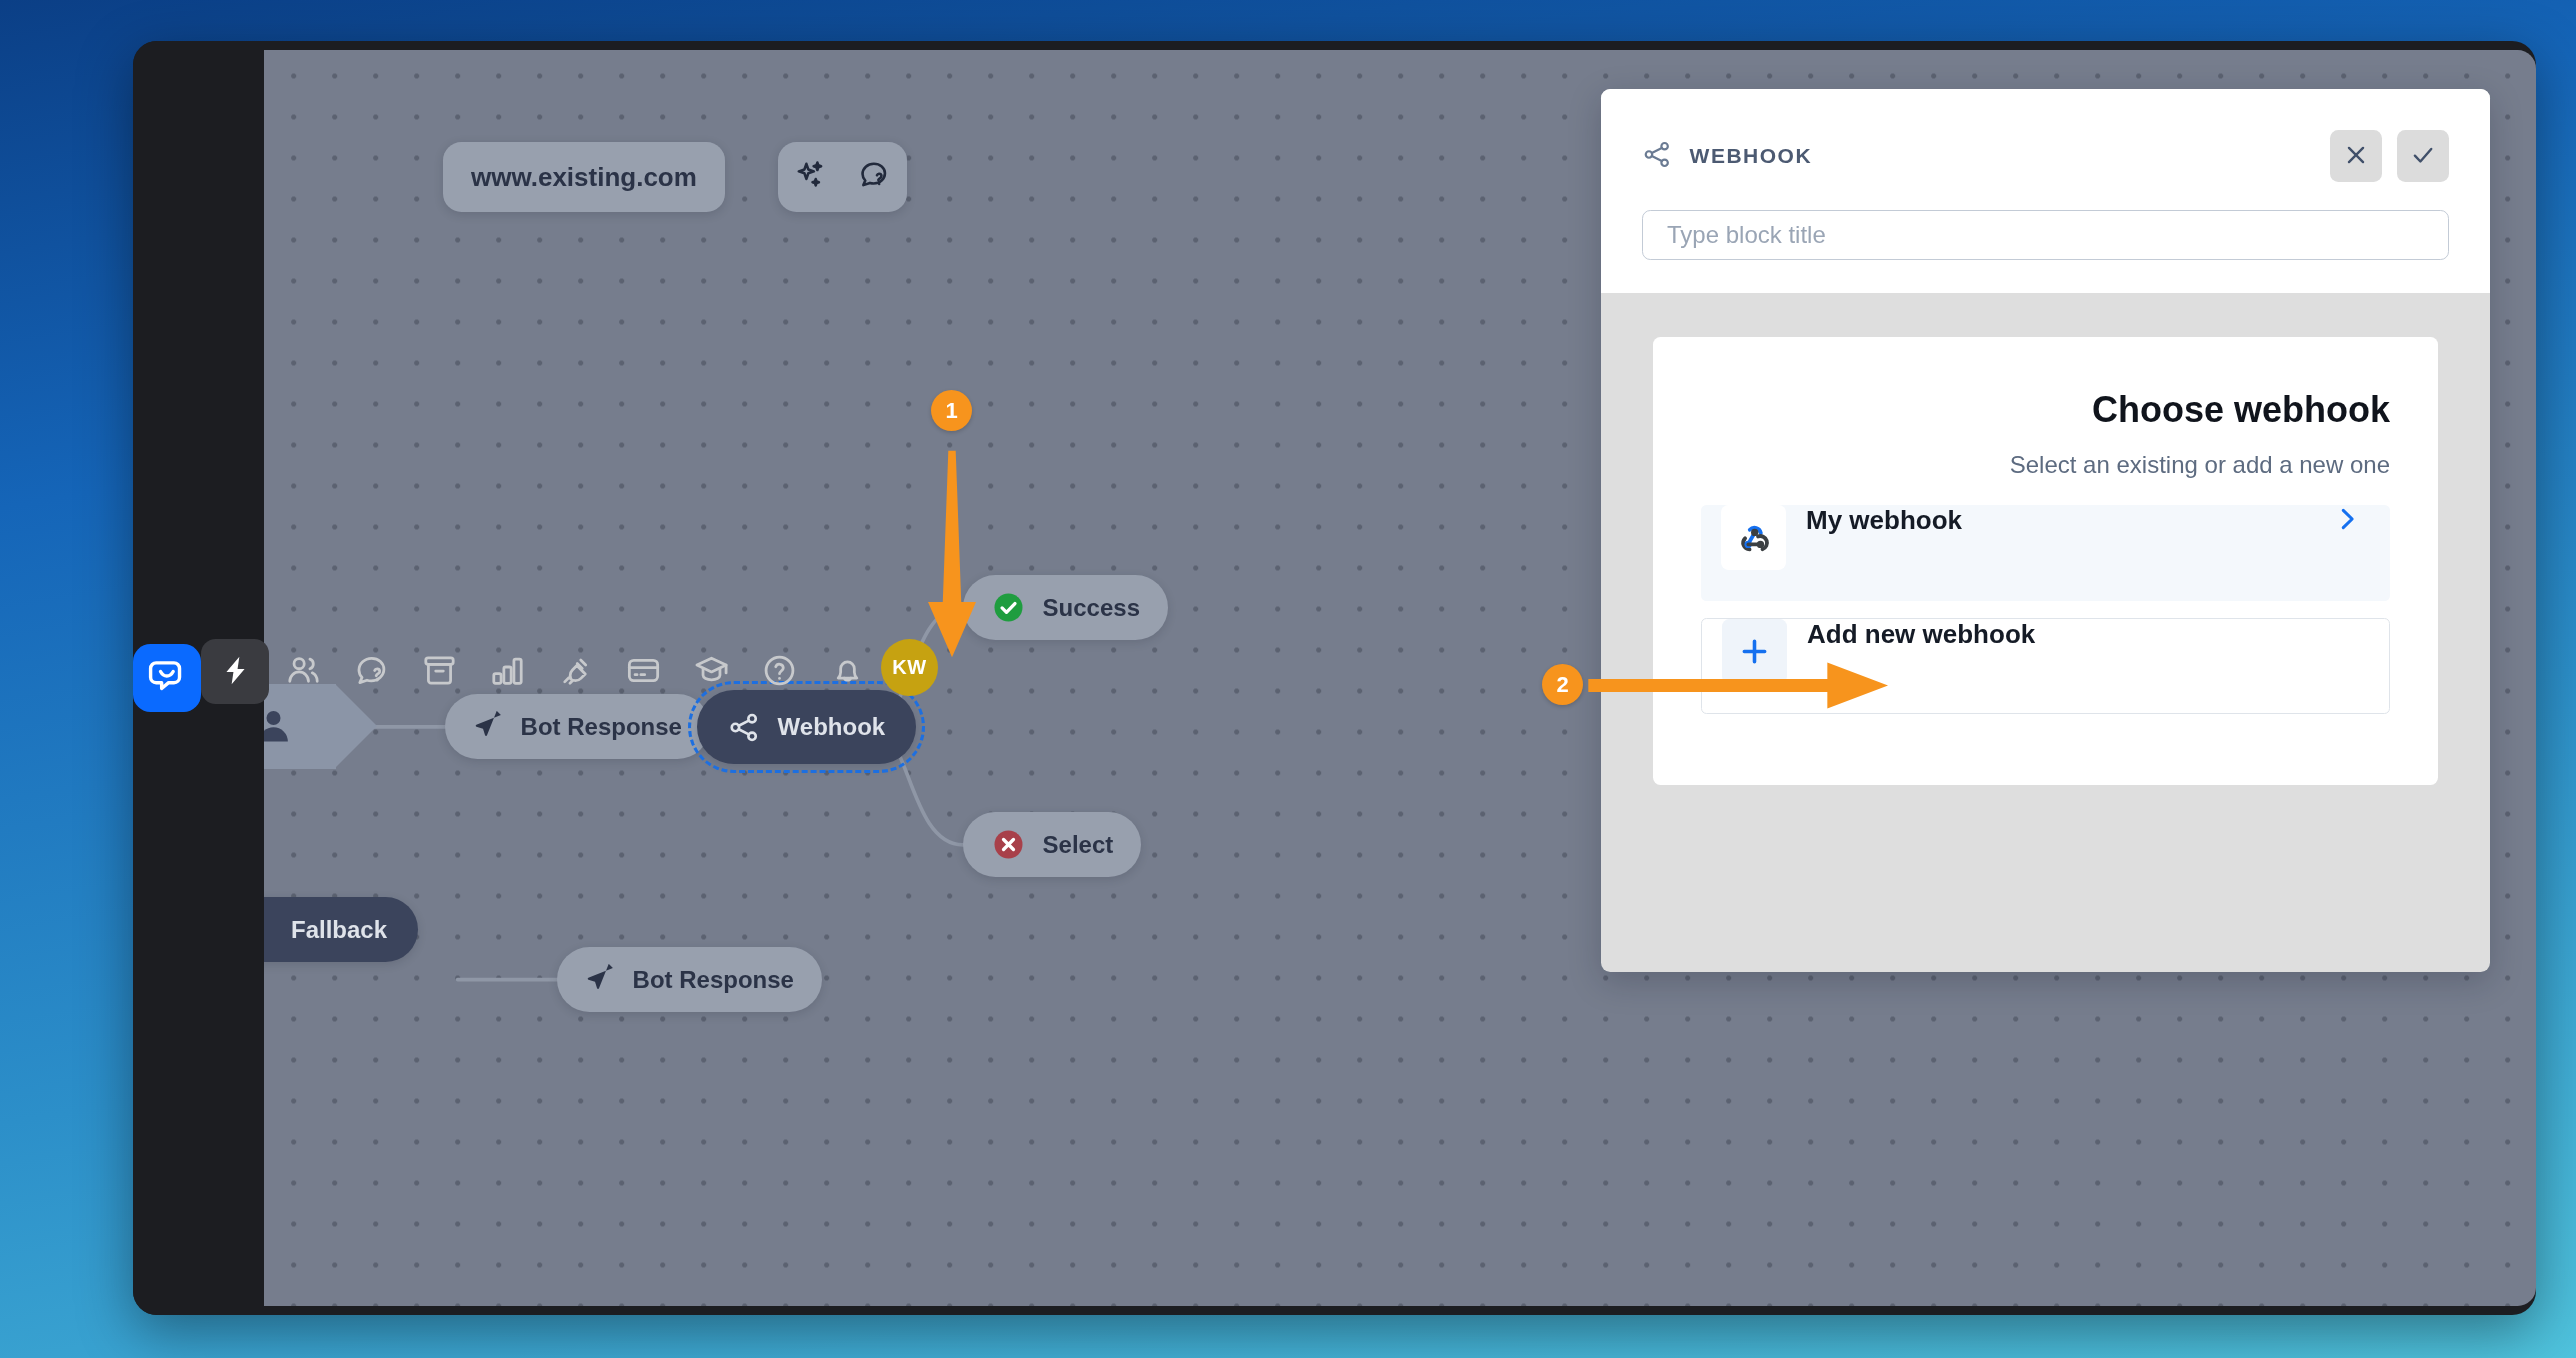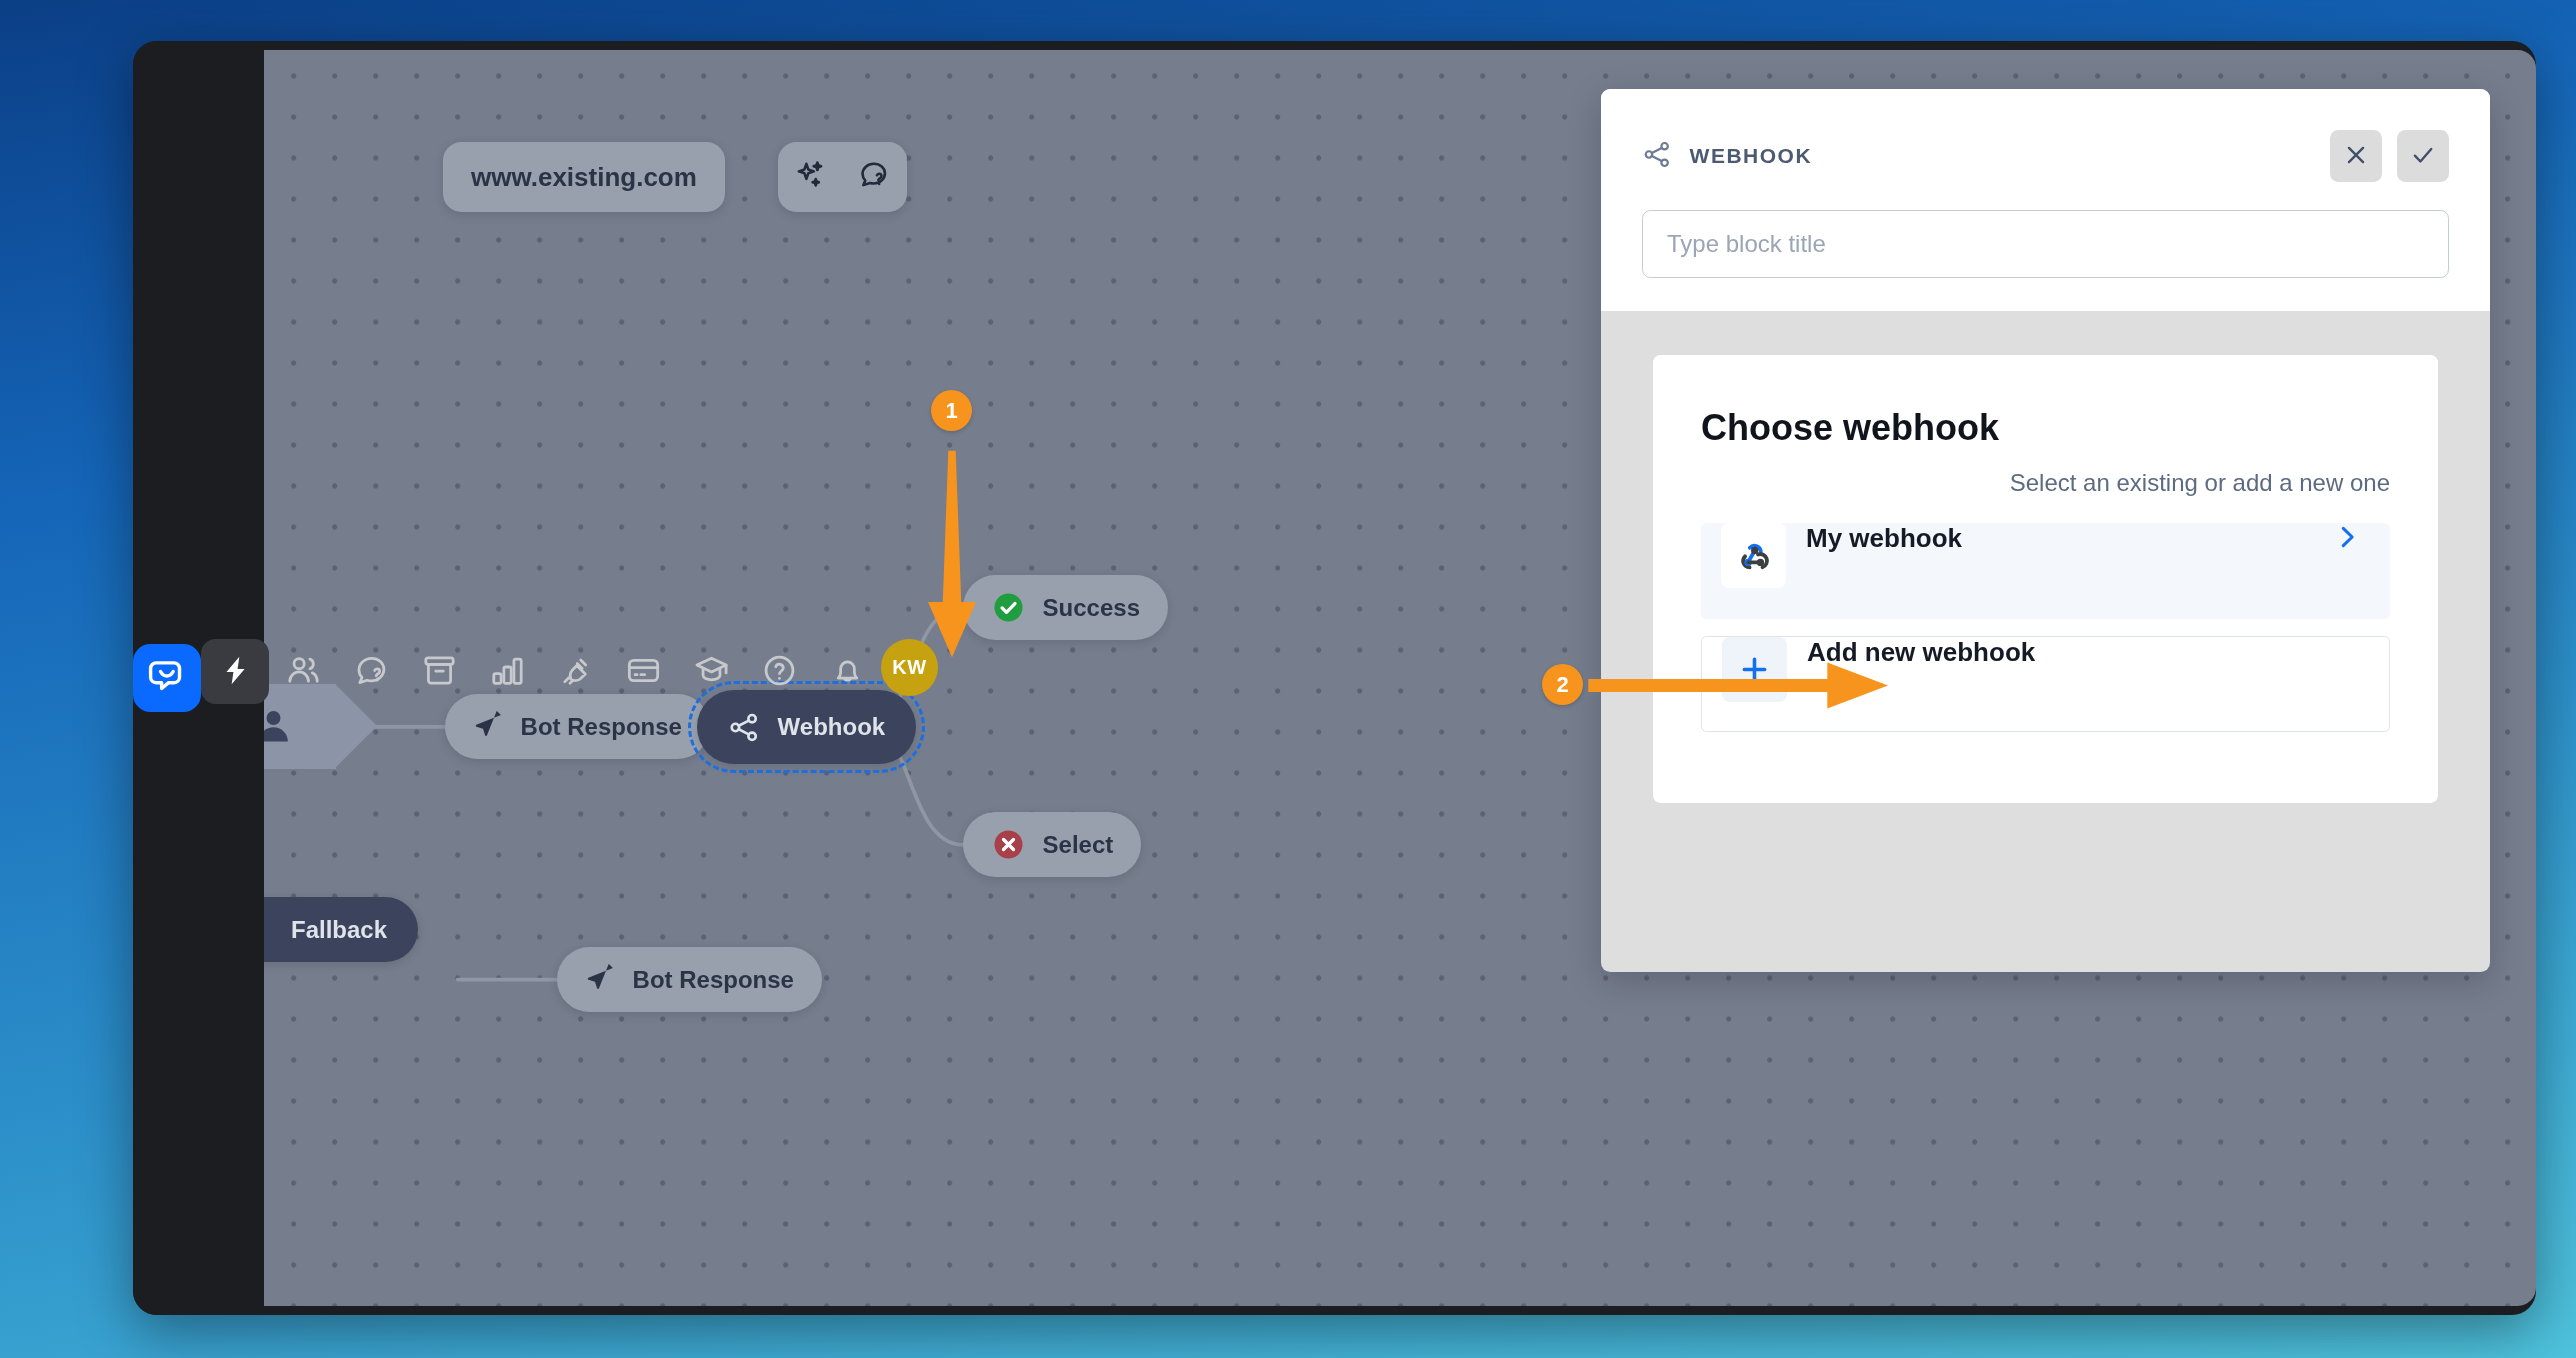--- a/index.html
+++ b/index.html
@@ -179,40 +179,40 @@
     font-size: 21px; font-weight: 600; letter-spacing: 1.5px; color: #4c5a72;
   }
   .panel-head-btns { display: flex; gap: 14.8px; }
   .hbtn {
     width: 52px; height: 52px; border-radius: 8.3px;
     background: #dcdcdc; border: none;
     display: flex; align-items: center; justify-content: center;
     color: #41506a; cursor: pointer;
   }
   .title-input {
-    width: 100%; height: 68px;
+    width: 100%; height: 50px;
     border: 0.9px solid #c3cbd6; border-radius: 8.3px;
     background: #fff;
     padding: 16px 24px;
     font-family: "Liberation Sans", sans-serif;
     font-size: 24px; color: #4d7c0f;
   }
   .title-input::placeholder { color: #9aa5b5; }
 
   .panel-body {
     flex: 1 1 auto;
     padding: 44px 52px;
   }
   .choose-card {
     background: #fff;
     border-radius: 7.4px;
     padding: 52px 48px 55px 48px;
   }
   .choose-title {
-    text-align: left; font-size: 36px; font-weight: 700; color: #10141c;
+    text-align: right; font-size: 36px; font-weight: 700; color: #10141c;
     margin-bottom: 20px;
   }
   .choose-sub {
     text-align: right; font-size: 24px; color: #5d6b80; margin-bottom: 26px;
   }
   .wh-row {
     display: flex; align-items: flex-start;
     height: 96px;
     border-radius: 5.5px;
     padding: 0 20px;

